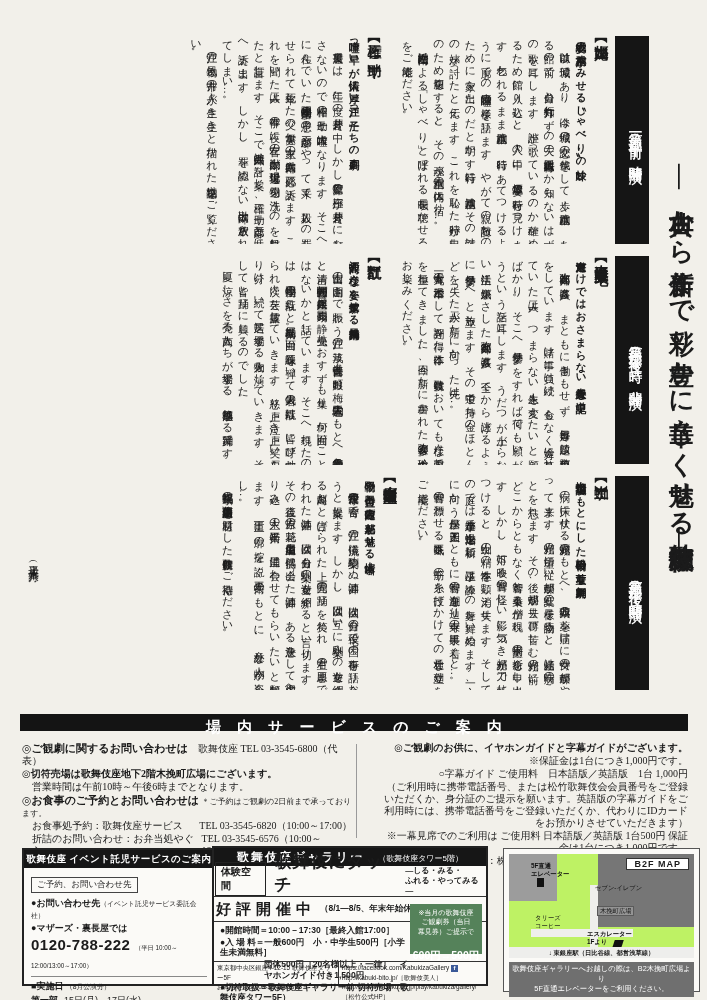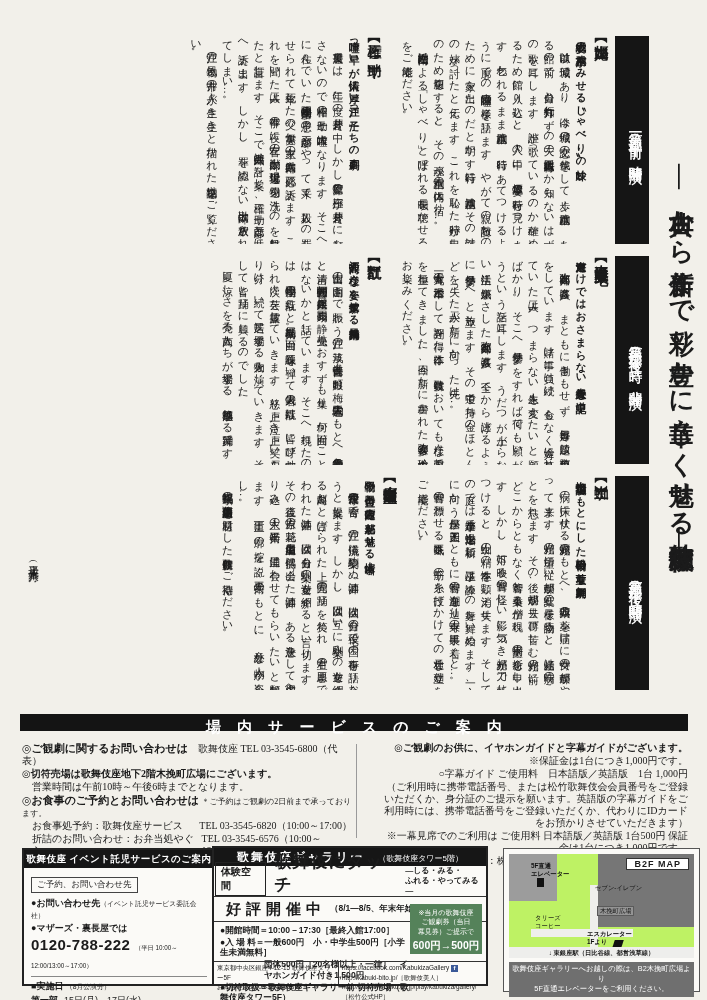--- a/index.html
+++ b/index.html
@@ -62,29 +62,29 @@
   .cc-row{font-size:9px;margin-bottom:1px;}
   .cc-row .p{font-weight:bold;margin-right:6px;}
 
   .gallery{left:212px;top:846px;width:276px;height:140px;border:2px solid #222;}
   .g-head{height:18px;line-height:18px;font-size:12px;letter-spacing:2px;}
   .g-head .g-sub{font-size:8px;letter-spacing:0;font-weight:normal;}
   .g-touchrow{display:flex;align-items:flex-end;height:30px;border-bottom:1px solid #333;padding:0 1px;}
   .g-taiken{border:1.5px solid #222;font-size:10px;font-weight:bold;padding:2px 5px;margin-right:8px;}
   .g-touch{font-size:17px;font-weight:bold;letter-spacing:1px;margin-right:6px;}
   .g-touchsub{font-size:8px;font-weight:bold;line-height:1.25;}
-  .g-openrow{height:24px;border-bottom:1px solid #333;display:flex;align-items:center;padding:0 12px;}
+  .g-openrow{height:24px;border-bottom:1px solid #333;display:flex;align-items:center;padding:0 2px;}
   .g-open{font-size:15px;font-weight:bold;letter-spacing:5px;margin-right:4px;}
   .g-opennote{font-size:8.5px;font-weight:bold;}
   .g-info{padding:3px 6px 0;width:190px;}
   .g-info p{margin:0 0 1px;font-size:8.6px;font-weight:bold;line-height:1.25;}
   .g-info .cont{padding-left:44px;}
   .g-promo{position:absolute;right:4px;top:56px;width:72px;height:50px;background:#55825a;
     color:#fff;text-align:center;font-size:7px;line-height:1.35;padding-top:4px;box-sizing:border-box;}
-  .g-promo .big{font-size:10.5px;font-weight:bold;margin-top:2px;}
+  .g-promo .big{font-size:10.5px;font-weight:bold;margin-top:12px;}
   .g-foot{position:absolute;left:0;right:0;bottom:0;height:22px;border-top:1px solid #333;
     display:flex;font-size:6.4px;line-height:1.5;}
   .g-addr{width:118px;border-right:1px solid #333;padding:1px 3px;}
   .g-urls{flex:1;padding:1px 3px;}
   .fb{display:inline-block;width:7px;height:7px;background:#3b5998;color:#fff;font-size:6px;
     line-height:7px;text-align:center;font-weight:bold;vertical-align:middle;}
 
   .mapbox{left:503px;top:848px;width:197px;height:144px;border:1px solid #555;padding:5px;}
   .map-area{position:relative;height:104px;background:#bef264;overflow:hidden;}
   .map-dark{position:absolute;right:0;top:0;width:52%;height:70%;background:#767676;}

